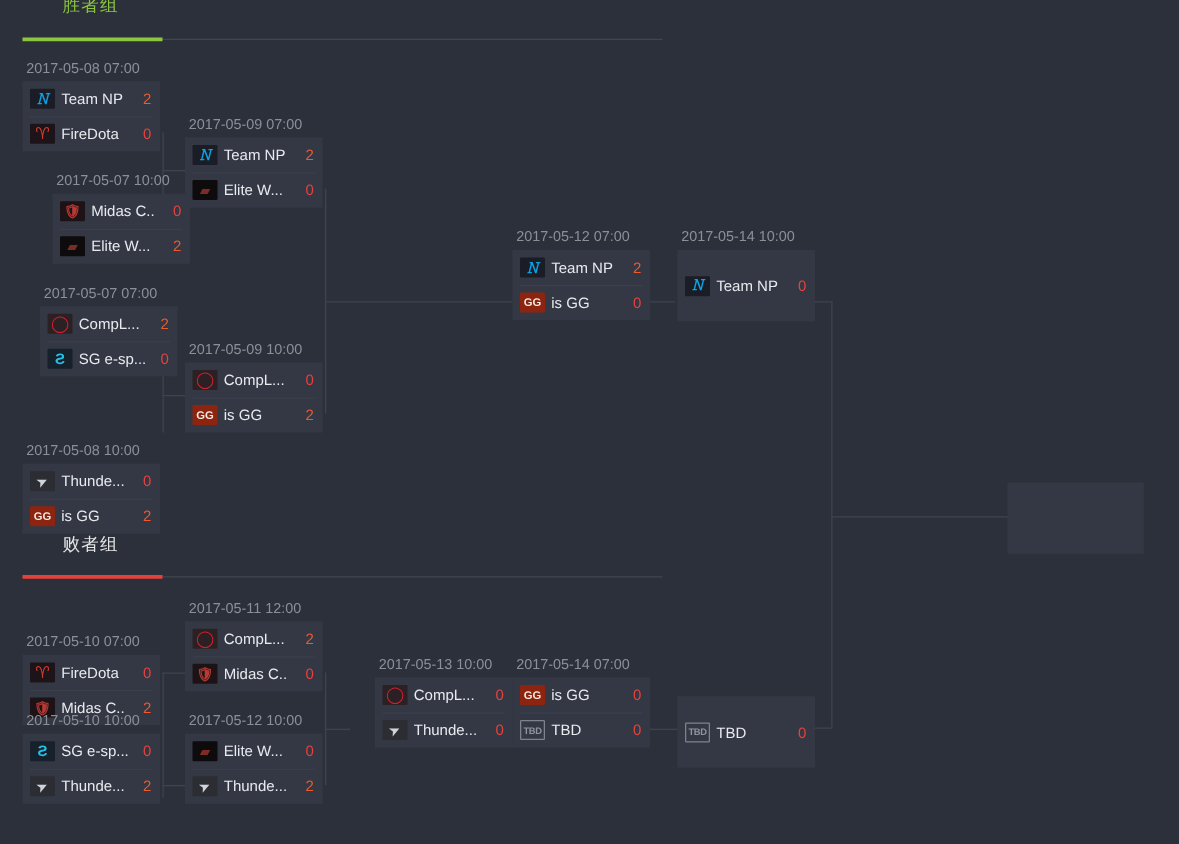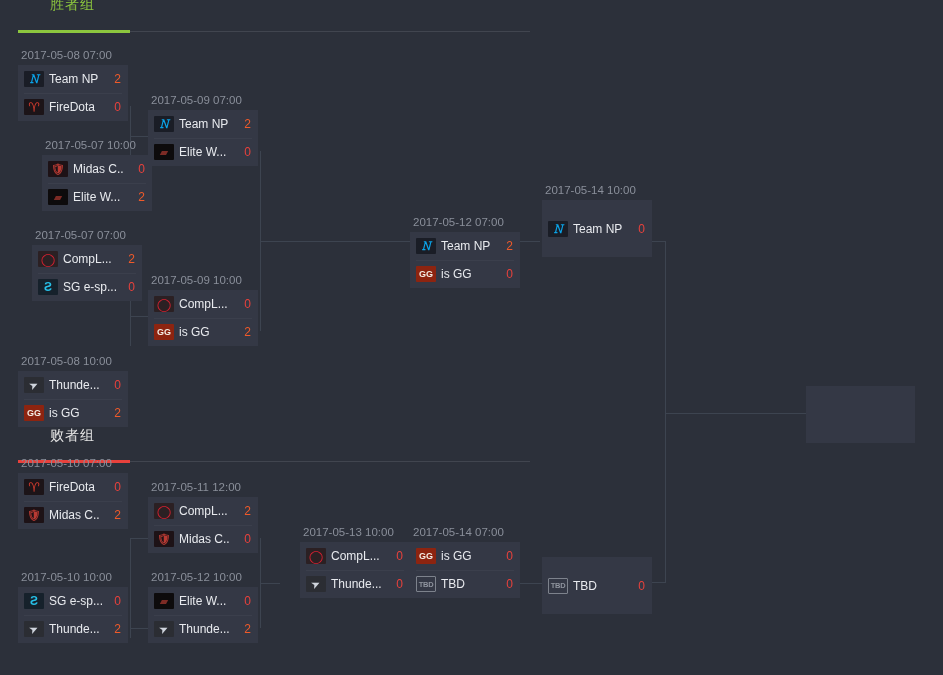--- a/index.html
+++ b/index.html
@@ -211,21 +211,21 @@
         <span class="sc">0</span>
       </div>
       <div class="row win">
         <span class="logo lg-gg"></span>
         <span class="nm">is GG</span>
         <span class="sc">2</span>
       </div>
     </div>
   </div>
 
-  <div class="match" style="left:410px; top:183px;margin-top:32px;">
+  <div class="match" style="left:410px; top:183px;">
     <div class="date">2017-05-12 07:00</div>
     <div class="box">
       <div class="row win">
         <span class="logo lg-np"></span>
         <span class="nm">Team NP</span>
         <span class="sc">2</span>
       </div>
       <div class="row">
         <span class="logo lg-gg"></span>
         <span class="nm">is GG</span>
@@ -255,21 +255,21 @@
   <div class="conn h" style="left:130px; top:628px;  width:18px;"></div>
 
   <div class="conn v" style="left:260px; top:538px;  height:90px;"></div>
   <div class="conn h" style="left:260px; top:583px;  width:20px;"></div>
 
   <div class="conn v" style="left:392px; top:583px;  height:0px;"></div>
   <div class="conn h" style="left:392px; top:583px;  width:18px;"></div>
 
   <div class="conn h" style="left:520px; top:583px;  width:22px;"></div>
 
-  <div class="match" style="left:18px; top:456px;">
+  <div class="match" style="left:18px; top:507px;">
     <div class="date">2017-05-10 07:00</div>
     <div class="box">
       <div class="row">
         <span class="logo lg-fire"></span>
         <span class="nm">FireDota</span>
         <span class="sc">0</span>
       </div>
       <div class="row win">
         <span class="logo lg-midas"></span>
         <span class="nm">Midas C..</span>

